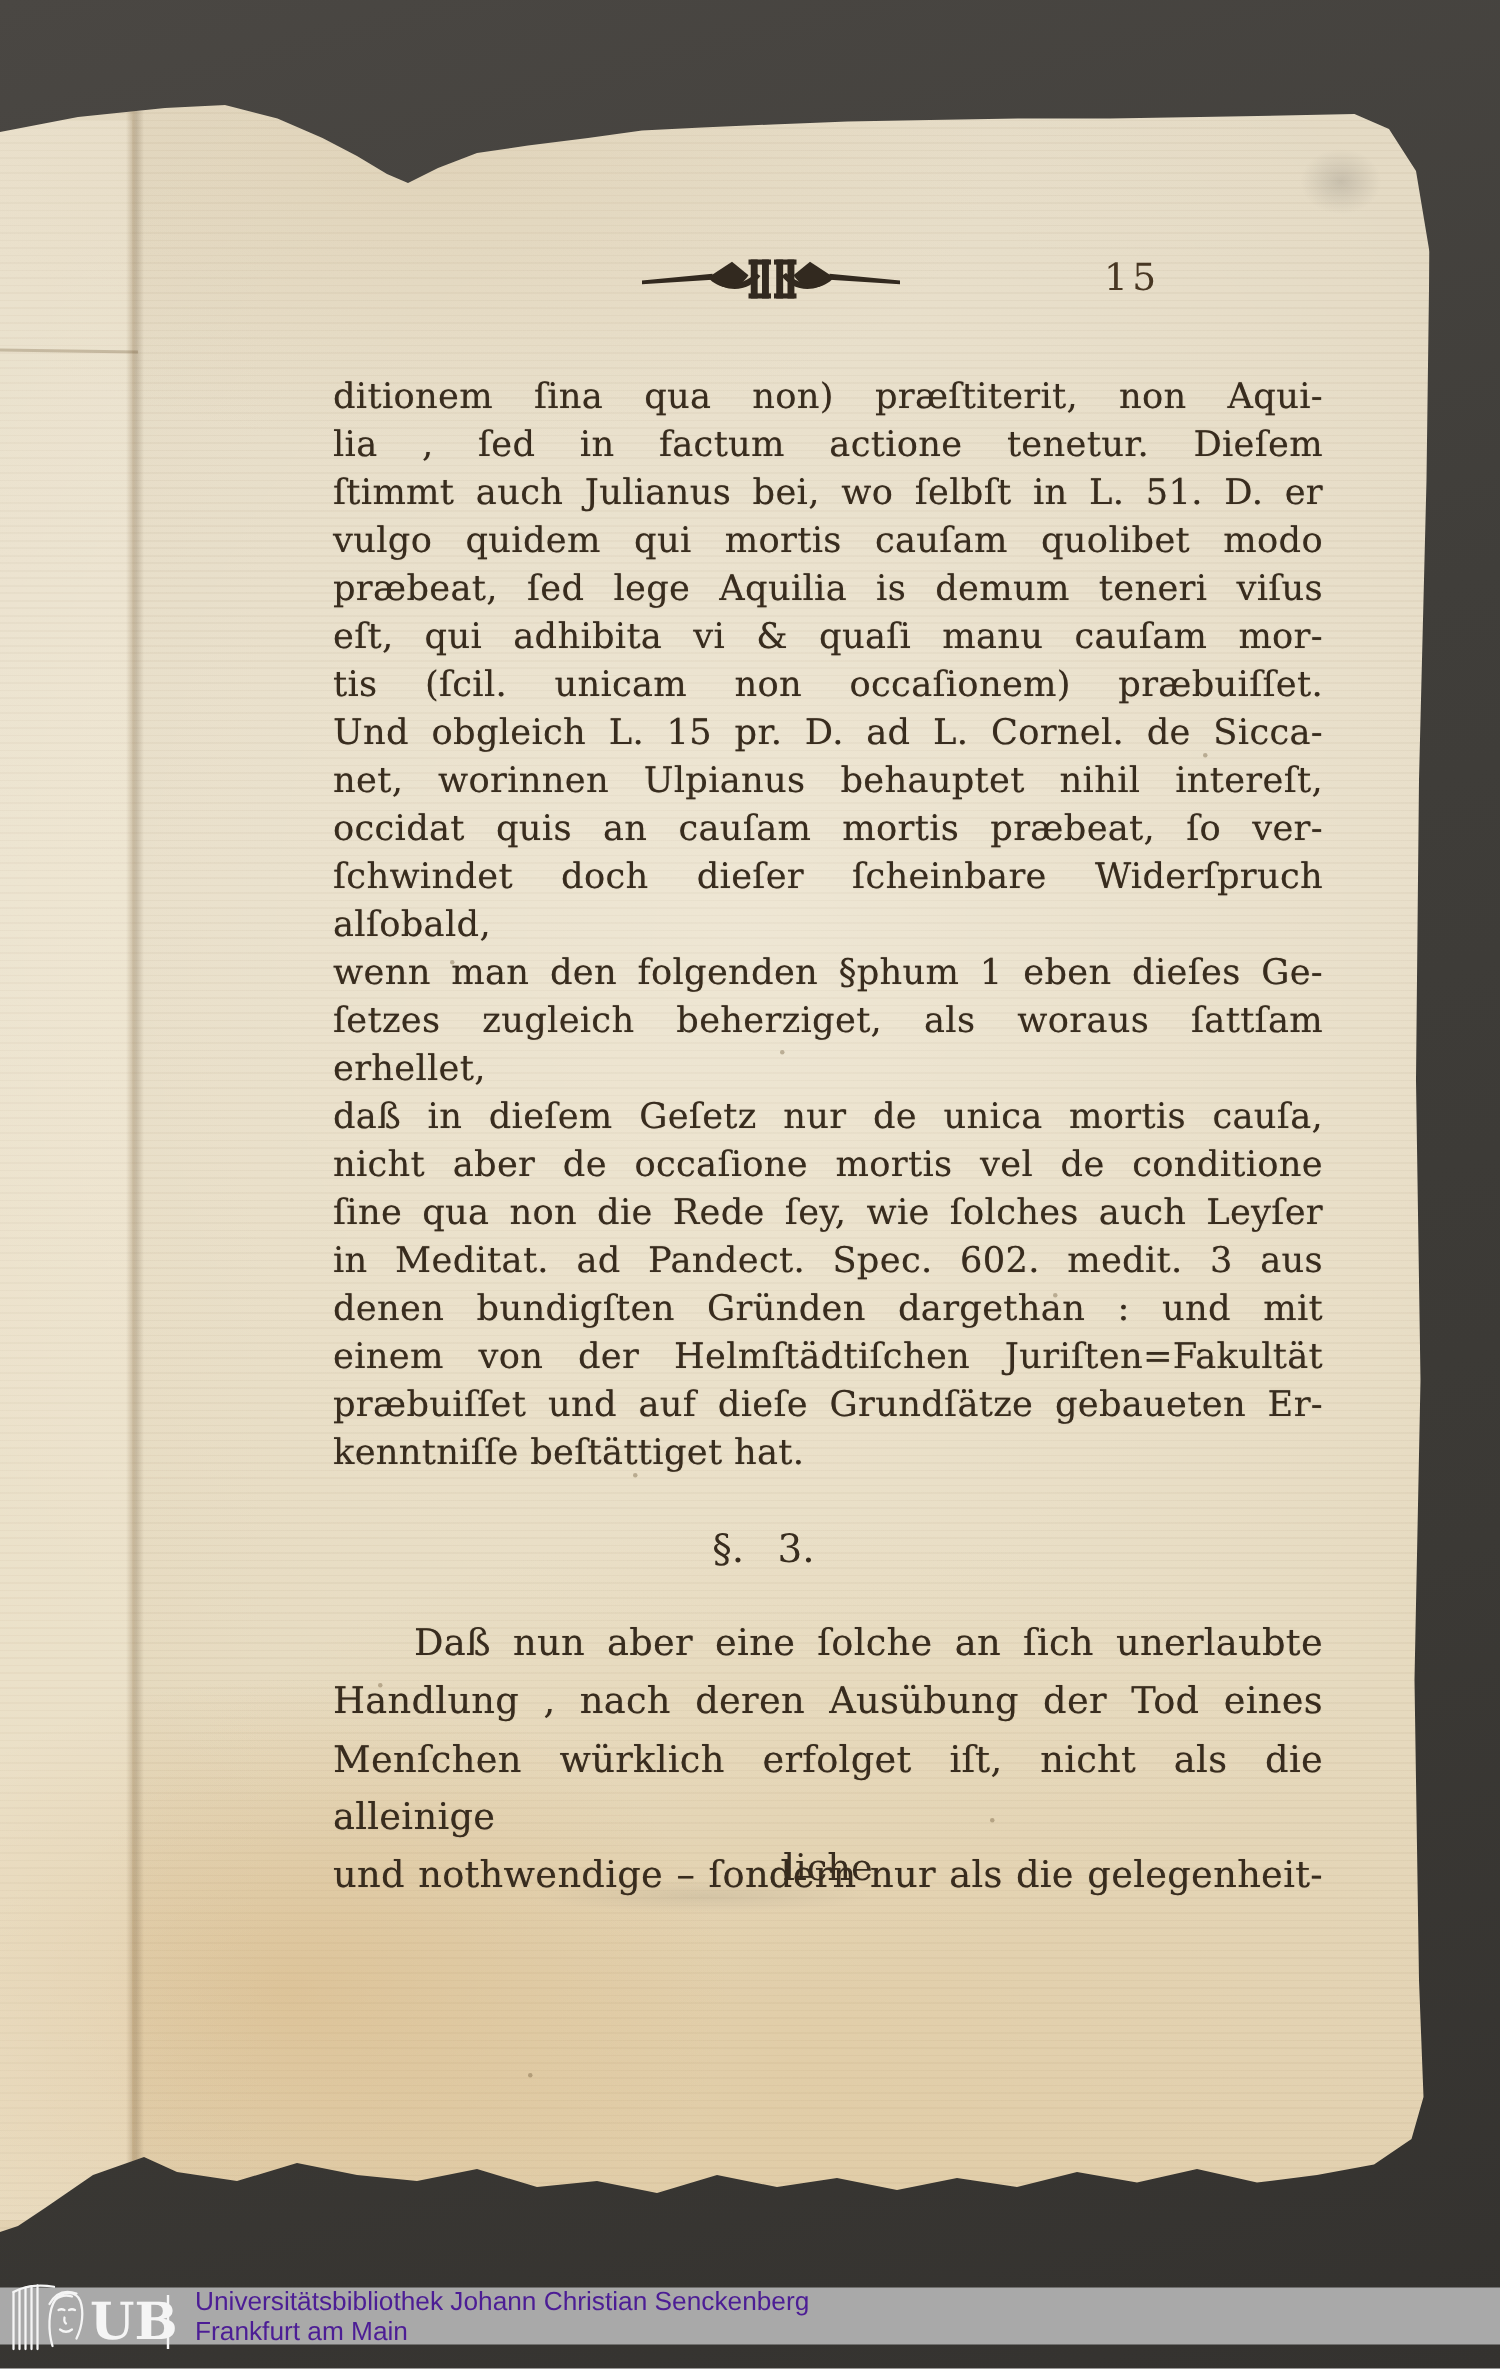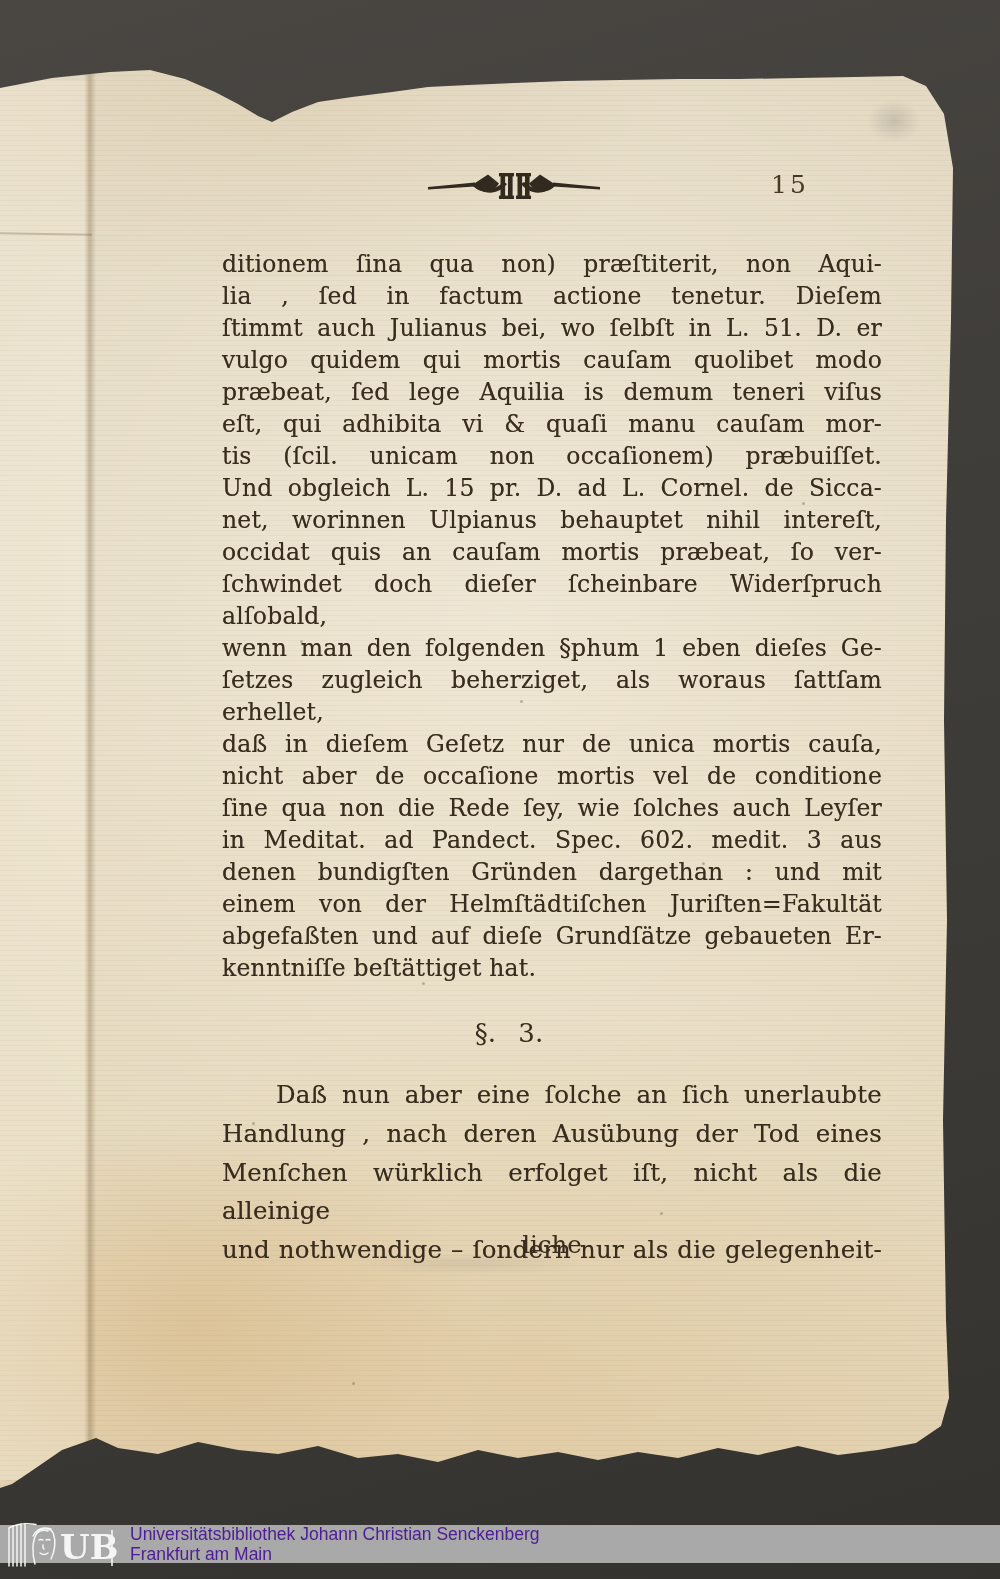--- a/index.html
+++ b/index.html
@@ -40,21 +40,21 @@
     background:rgba(112,88,56,0.30);transform:rotate(0.8deg);}
   .smudge{position:absolute;left:858px;top:92px;width:72px;height:58px;
     background:radial-gradient(closest-side,rgba(96,92,86,0.22),rgba(96,92,86,0) 75%);}
   .stain-showthrough{position:absolute;left:330px;top:1250px;width:280px;height:28px;
     background:radial-gradient(closest-side,rgba(120,115,100,0.14),rgba(120,115,100,0) 80%);}
   .speck{position:absolute;width:3px;height:3px;border-radius:50%;background:rgba(104,84,52,0.38);}
 
   
   .ornament{position:absolute;left:428px;top:170px;width:172px;height:32px;}
   .page-number{position:absolute;left:736px;top:170px;font-size:25px;color:#483723;
-    letter-spacing:3px;margin-left:35px;}
+    letter-spacing:3px;}
   .textblock{position:absolute;left:222px;width:660px;color:#382c1e;
     text-shadow:0 0 0.5px rgba(56,44,30,0.55);}
   .p1{top:248px;font-size:23.5px;line-height:32px;}
   .p2{top:1076px;font-size:24.5px;line-height:38.8px;}
   .tline{text-align:justify;text-align-last:justify;letter-spacing:0.2px;white-space:nowrap0;}
   .p1 .tline:last-child{text-align-last:left;}
   .p2 .tline:first-child{text-indent:54px;}
   .heading{position:absolute;left:222px;top:1018px;width:660px;text-align:center;
     padding-right:86px;box-sizing:border-box;font-size:26px;color:#382c1e;word-spacing:14px;}
   .catchword{position:absolute;left:222px;top:1230px;width:660px;text-align:center;
@@ -125,21 +125,21 @@
     <div class="tline">occidat quis an cauſam mortis præbeat, ſo ver-</div>
     <div class="tline">ſchwindet doch dieſer ſcheinbare Widerſpruch alſobald,</div>
     <div class="tline">wenn man den folgenden §phum 1 eben dieſes Ge-</div>
     <div class="tline">ſetzes zugleich beherziget, als woraus ſattſam erhellet,</div>
     <div class="tline">daß in dieſem Geſetz nur de unica mortis cauſa,</div>
     <div class="tline">nicht aber de occaſione mortis vel de conditione</div>
     <div class="tline">ſine qua non die Rede ſey, wie ſolches auch Leyſer</div>
     <div class="tline">in Meditat. ad Pandect. Spec. 602. medit. 3 aus</div>
     <div class="tline">denen bundigſten Gründen dargethan : und mit</div>
     <div class="tline">einem von der Helmſtädtiſchen Juriſten=Fakultät</div>
-    <div class="tline">abgefaßten und auf dieſe Grundſätze gebaueten Er-</div>
+    <div class="tline">præbuiſſet und auf dieſe Grundſätze gebaueten Er-</div>
     <div class="tline">kenntniſſe beſtättiget hat.</div>
   </div>
 
 <div class="heading">§. 3.</div>
 
 <div class="textblock p2">
     <div class="tline">Daß nun aber eine ſolche an ſich unerlaubte</div>
     <div class="tline">Handlung , nach deren Ausübung der Tod eines</div>
     <div class="tline">Menſchen würklich erfolget iſt, nicht als die alleinige</div>
     <div class="tline">und nothwendige – ſondern nur als die gelegenheit-</div>

